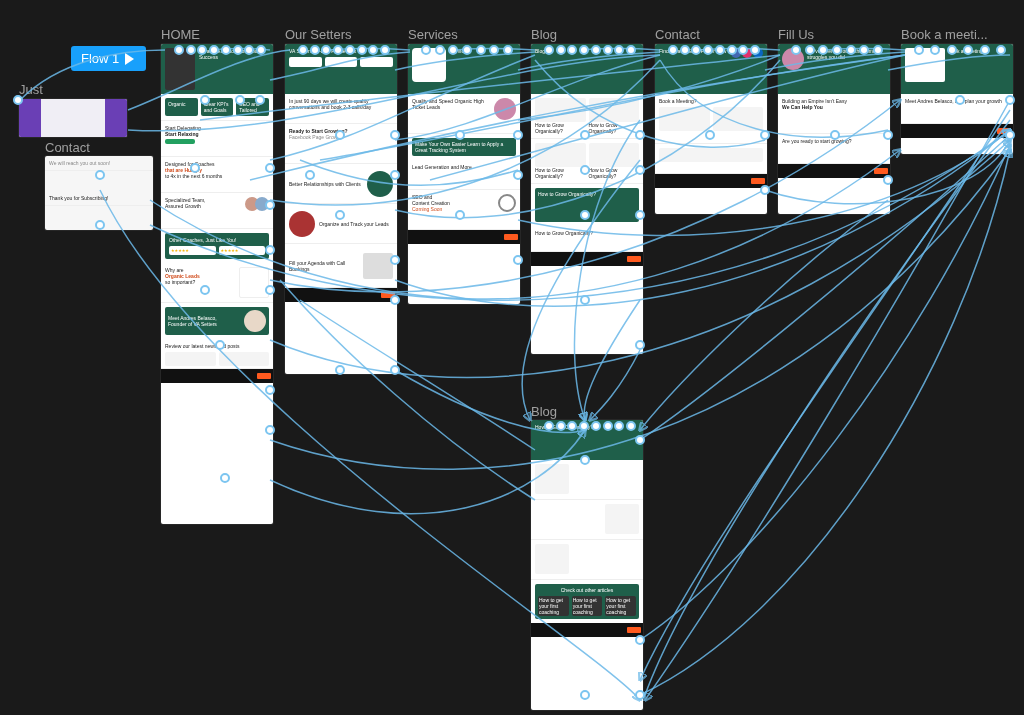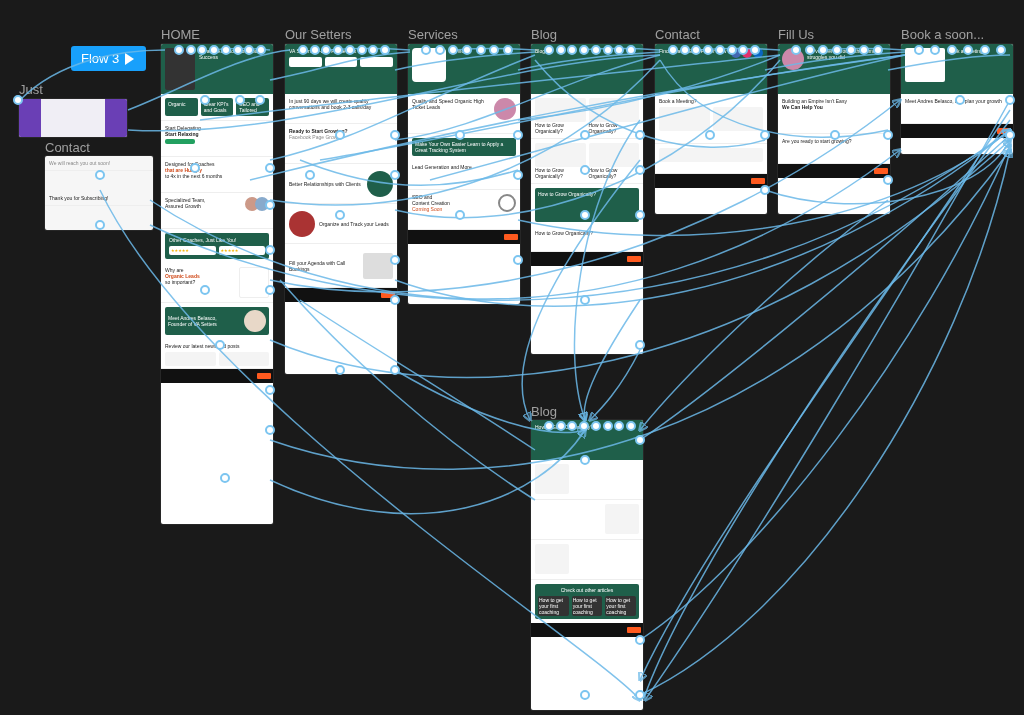--- a/index.html
+++ b/index.html
@@ -103,25 +103,25 @@
 <div class="canvas">
 
   <div class="frame-label" style="left:19px; top:82px;">Just</div>
   <div class="frame-label" style="left:45px; top:140px;">Contact</div>
   <div class="frame-label" style="left:161px; top:27px;">HOME</div>
   <div class="frame-label" style="left:285px; top:27px;">Our Setters</div>
   <div class="frame-label" style="left:408px; top:27px;">Services</div>
   <div class="frame-label" style="left:531px; top:27px;">Blog</div>
   <div class="frame-label" style="left:655px; top:27px;">Contact</div>
   <div class="frame-label" style="left:778px; top:27px;">Fill Us</div>
-  <div class="frame-label" style="left:901px; top:27px;">Book a soon...</div>
+  <div class="frame-label" style="left:901px; top:27px;">Book a meeti...</div>
   <div class="frame-label" style="left:531px; top:404px;">Blog</div>
 
   <div class="flow-tag" style="left:71px; top:46px;">
-    <span>Flow 3</span>
+    <span>Flow 1</span>
     <span class="play"></span>
   </div>
 
   <div class="frame" style="left:19px; top:99px; width:108px; height:38px;">
     <div style="display:flex; height:100%;">
       <div class="mini-purple" style="width:22px;"></div>
       <div style="flex:1; background:#f0eef5;"></div>
       <div class="mini-purple" style="width:22px;"></div>
     </div>
   </div>

